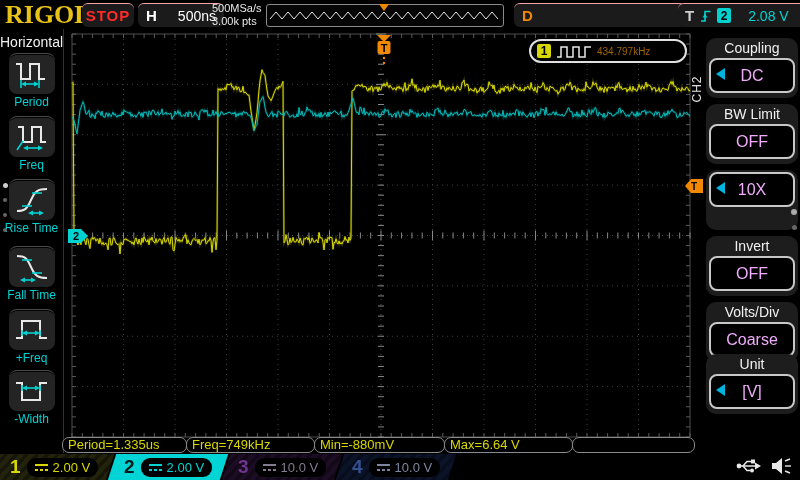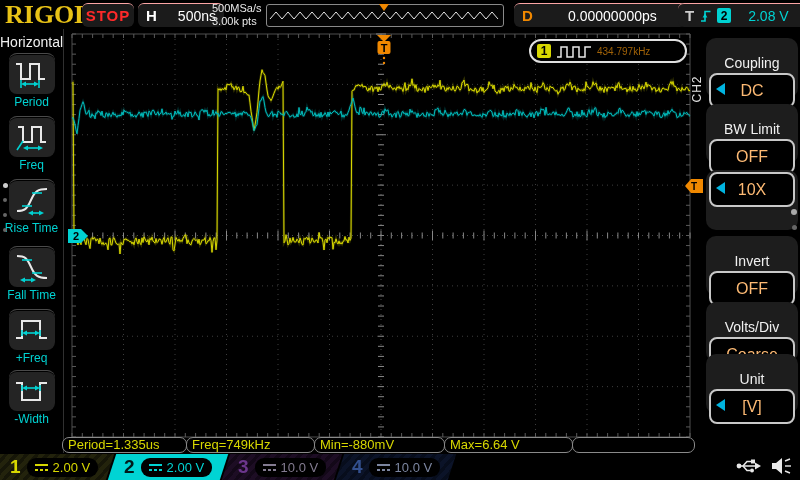--- a/index.html
+++ b/index.html
@@ -36,24 +36,24 @@
              border-right:1px solid #303030;z-index:4;}
   #lm-title{color:#f0f0f0;font-size:14px;text-align:center;padding-top:5px;}
   .lm-item{position:absolute;left:0;width:63px;text-align:center;}
   .lm-icon{margin:0 auto;width:46px;height:40px;background:#242424;border-radius:8px;
            border-top:1px solid #4a4a4a;box-shadow:0 1px 0 #000 inset;}
   .lm-label{color:#00d2d2;font-size:12px;margin-top:1px;white-space:nowrap;}
   .page-dot{position:absolute;border-radius:50%;z-index:6;}
   
   #right-menu{position:absolute;left:705px;top:30px;width:95px;height:415px;background:#000;z-index:4;}
   .rm-cell{position:absolute;left:1px;width:92px;height:60px;background:#1d1d1d;border-radius:10px;}
-  .rm-label{color:#f0f0f0;font-size:14px;text-align:center;padding-top:17px;}
+  .rm-label{color:#f0f0f0;font-size:14px;text-align:center;padding-top:2px;}
   .rm-value{position:relative;margin:2px 3px 0 3px;height:31px;background:#000;
             border:2px solid #c8c8c8;border-radius:8px;display:flex;align-items:center;
-            justify-content:center;color:#fdba74;font-size:16px;}
+            justify-content:center;color:#f0abfc;font-size:16px;}
   .rm-arrow{position:absolute;left:5px;top:8px;width:0;height:0;border-top:6px solid transparent;
             border-bottom:6px solid transparent;border-right:9px solid #00b4e0;}
   #ch-vert{position:absolute;left:674px;top:82px;width:46px;height:14px;transform:rotate(-90deg);
            color:#e0e0e0;font-size:12px;text-align:center;z-index:4;letter-spacing:1px;}
   
   #freq-counter{position:absolute;left:529px;top:39px;width:158px;height:24px;background:#000;
         border:2px solid #e0e0e0;border-radius:13px;display:flex;align-items:center;
         padding:0 6px;gap:5px;z-index:3;box-sizing:border-box;}
   #freq-counter .fbadge{background:#d8d800;color:#000;font-weight:bold;font-size:12px;width:14px;
         height:14px;border-radius:2px;display:inline-flex;align-items:center;justify-content:center;flex:none;}
@@ -457,21 +457,20 @@
     <div>3.00k pts</div>
   </div>
   <div id="preview">
     <svg width="232" height="18">
       <path id="preview-wave" fill="none" stroke="#e8e8e8" stroke-width="1" d="M2,13 l6,-7 l6,7 l6,-7 l6,7 l6,-7 l6,7 l6,-7 l6,7 l6,-7 l6,7 l6,-7 l6,7 l6,-7 l6,7 l6,-7 l6,7 l6,-7 l6,7 l6,-7 l6,7 l6,-7 l6,7 l6,-7 l6,7 l6,-7 l6,7 l6,-7 l6,7 l6,-7 l6,7 l6,-7 l6,7 l6,-7 l6,7 l6,-7 l6,7 l6,-7 l6,7"></path>
     </svg>
     <div id="preview-marker"></div>
   </div>
   <div class="tb-box" id="d-box">
     <span class="dlet">D</span>
-    <span class="dval" style="flex:1;text-align:center">0.00000000ps</span>
   </div>
   <div class="tb-box" id="t-box">
     <span class="tlet">T</span>
     <svg width="13" height="16">
       <path d="M2,13 H6 V3.5 H11.5" stroke="#00d2d2" fill="none" stroke-width="1.6"></path>
       <polygon points="6,5.5 3.6,9.5 8.4,9.5" fill="#00d2d2"></polygon>
     </svg>
     <span class="tsrc">2</span>
     <span class="tval">2.08 V</span>
   </div>

